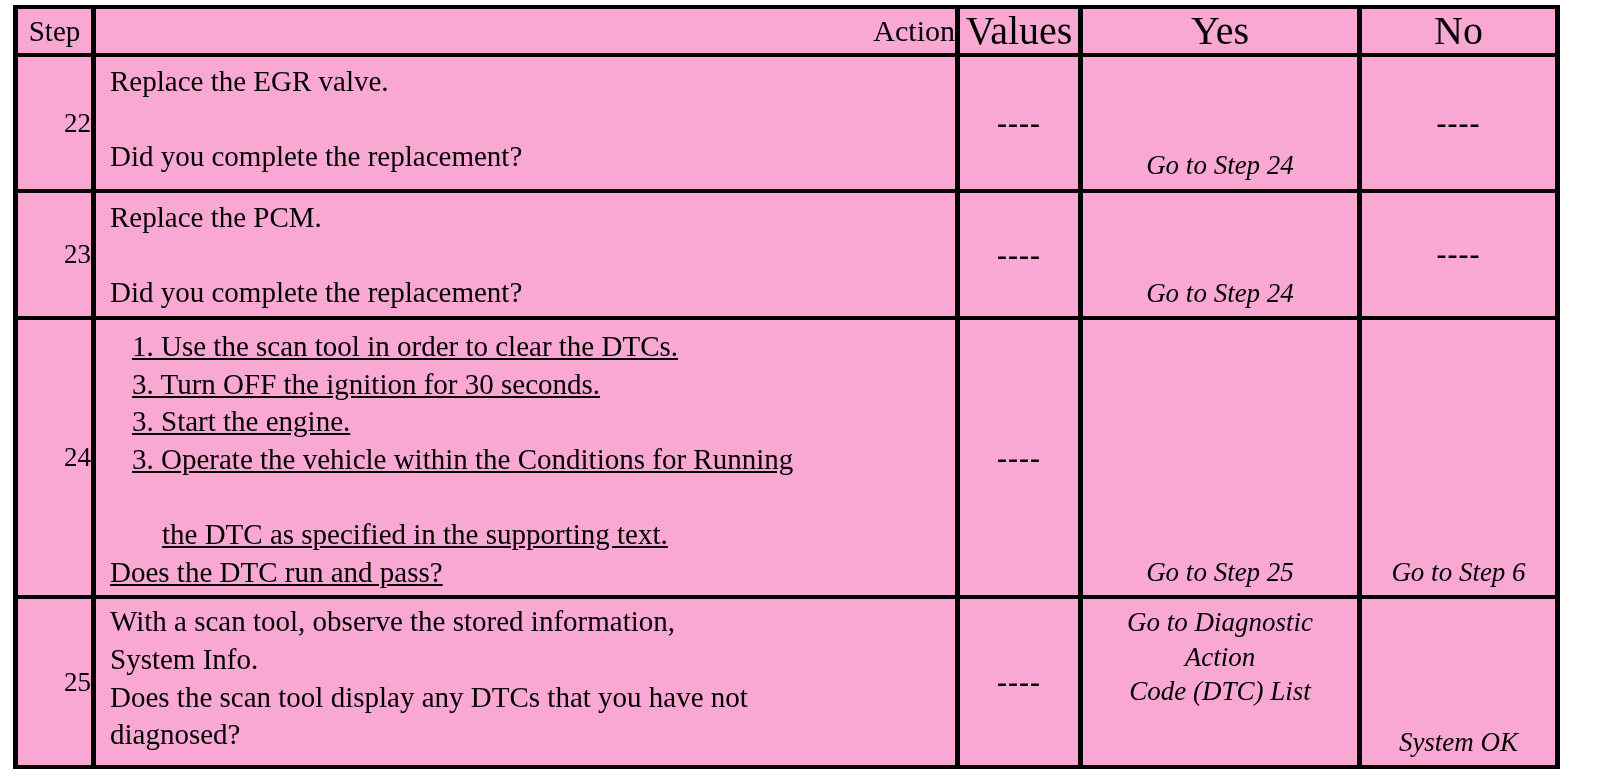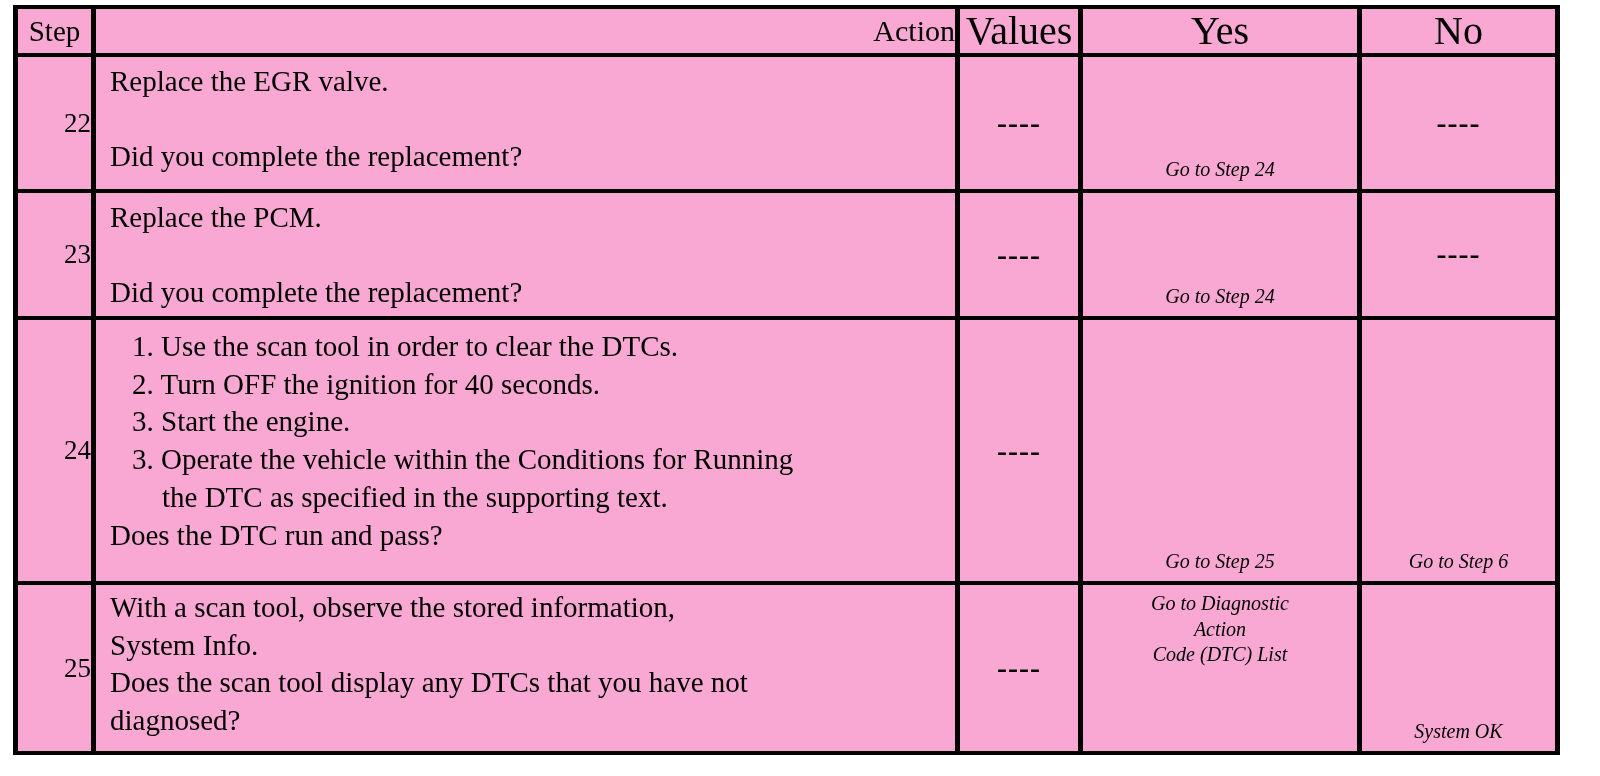--- a/index.html
+++ b/index.html
@@ -84,41 +84,41 @@
     vertical-align: middle;
     font-size: 30px;
     font-weight: bold;
     letter-spacing: 0px;
   }
 
   td.branch-cell {
     text-align: center;
     vertical-align: bottom;
     font-style: italic;
-    font-size: 20px;
+    font-size: 27px;
     line-height: 1.28;
     padding-bottom: 6px;
   }
   td.branch-cell.align-mid {
     vertical-align: top;
     padding-top: 6px;
   }
 
   .dashes {
     font-family: "Liberation Serif", "DejaVu Serif", serif;
     font-weight: bold;
     letter-spacing: 1px;
   }
 
   
   .ln { display: block; white-space: nowrap; }
   .ln.spacer { visibility: hidden; }
   .numlist { display: block; }
   .numlist .ln { padding-left: 22px; }
-  .numlist .ln.cont { padding-left: 52px; }
+  .numlist .ln.cont { padding-left: 52px; margin-top: 37px; }
   .tail-line { display: block; white-space: nowrap; }
 
   .branch-lines .ln { white-space: nowrap; }
 </style>
 </head>
 <body>
 
 <div class="page">
 
   <table class="diag-table">
@@ -177,24 +177,24 @@
             <span class="ln">Go to Step 24</span>
           </span>
         </td>
         <td class="branch-cell" style="vertical-align:middle;font-style:normal;font-weight:bold;font-size:30px;padding-bottom:0;">
           <span class="dashes">----</span>
         </td>
       </tr>
 
       <tr style="height:265px;">
         <td class="step-cell">24</td>
-        <td class="action-cell" style="padding-top:8px;">
+        <td class="action-cell" style="padding-top:8px;text-decoration:underline;">
           <span class="numlist">
             <span class="ln">1. Use the scan tool in order to clear the DTCs.</span>
-            <span class="ln">2. Turn OFF the ignition for 40 seconds.</span>
+            <span class="ln">3. Turn OFF the ignition for 30 seconds.</span>
             <span class="ln">3. Start the engine.</span>
             <span class="ln">3. Operate the vehicle within the Conditions for Running</span>
             <span class="ln cont">the DTC as specified in the supporting text.</span>
           </span>
           <span class="tail-line">Does the DTC run and pass?</span>
         </td>
         <td class="values-cell">
           <span class="dashes">----</span>
         </td>
         <td class="branch-cell">

